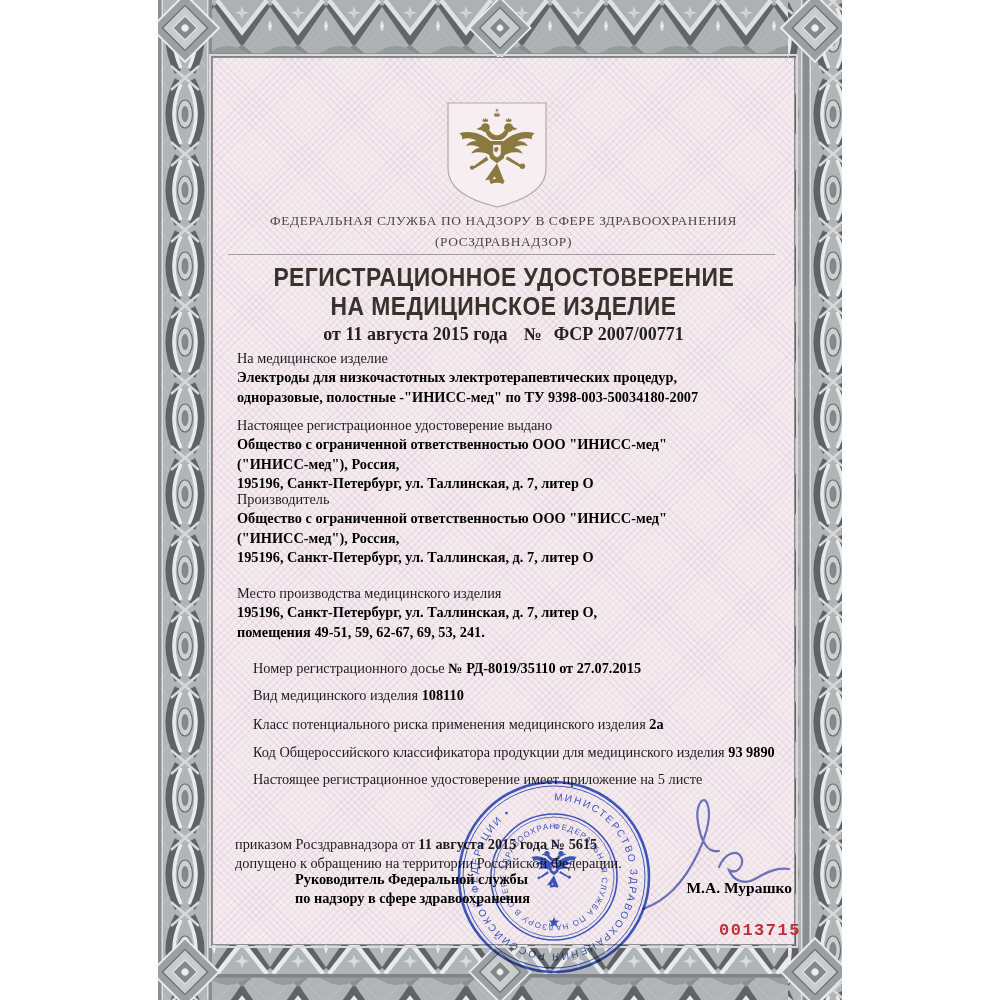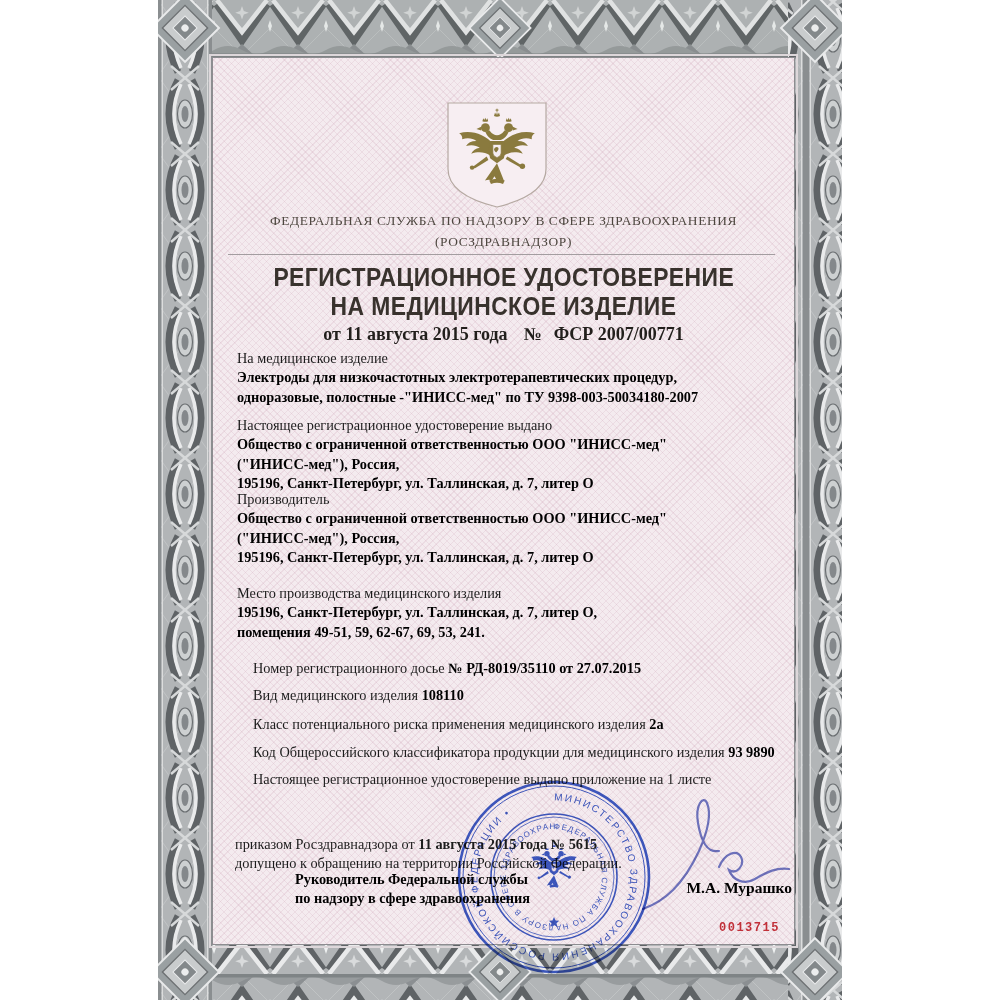--- a/index.html
+++ b/index.html
@@ -41,21 +41,21 @@
   .sec .bl{font-weight:700;line-height:19.5px;color:#000;white-space:nowrap;}
   .field{position:absolute;left:40px;width:560px;white-space:nowrap;margin-top:12px;}
   .field b{color:#000;}
   .orderp{position:absolute;left:22px;top:777px;width:560px;line-height:18.5px;white-space:nowrap;}
   .signpos{position:absolute;left:34px;top:812px;font-weight:700;color:#000;line-height:18.5px;white-space:nowrap;margin-left:48px;}
   .signame{position:absolute;right:2px;top:821px;font-weight:700;font-size:15.5px;color:#000;white-space:nowrap;}
   .stamp{position:absolute;left:241px;top:719px;mix-blend-mode:multiply;opacity:.9;}
   .sig{position:absolute;left:424px;top:731px;mix-blend-mode:multiply;}
   .serial{
     position:absolute;left:506px;top:863px;
-    font-family:"Liberation Mono", monospace;font-weight:700;font-size:12px;
+    font-family:"Liberation Mono", monospace;font-weight:700;font-size:17px;
     letter-spacing:1.5px;color:#c13039;
   }
   .stamp text, .stamp textPath{font-family:"Liberation Sans", sans-serif;}
 </style>
 </head>
 <body>
 
 <div class="scan">
 
   <svg class="border-svg" width="684" height="1000" aria-hidden="true">
@@ -219,22 +219,22 @@
     </div>
     <div class="field body-text" style="top:646px">
       <span>Класс потенциального риска применения медицинского изделия</span>
       <b>2а</b>
     </div>
     <div class="field body-text" style="top:674px">
       <span>Код Общероссийского классификатора продукции для медицинского изделия</span>
       <b>93 9890</b>
     </div>
     <div class="field body-text" style="top:701px">
-      <span>Настоящее регистрационное удостоверение выдано приложение на</span>
-      <span>1 листе</span>
+      <span>Настоящее регистрационное удостоверение имеет приложение на</span>
+      <span>5 листе</span>
     </div>
 
     <div class="orderp body-text">
       <div>
         <span>приказом Росздравнадзора от</span>
         <b>11 августа 2015 года № 5615</b>
       </div>
       <div>допущено к обращению на территории Российской Федерации.</div>
     </div>
 

